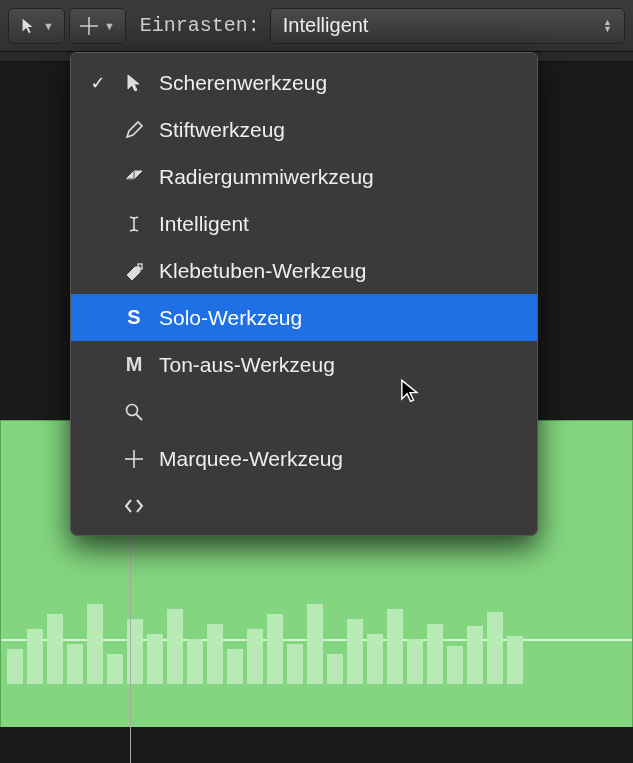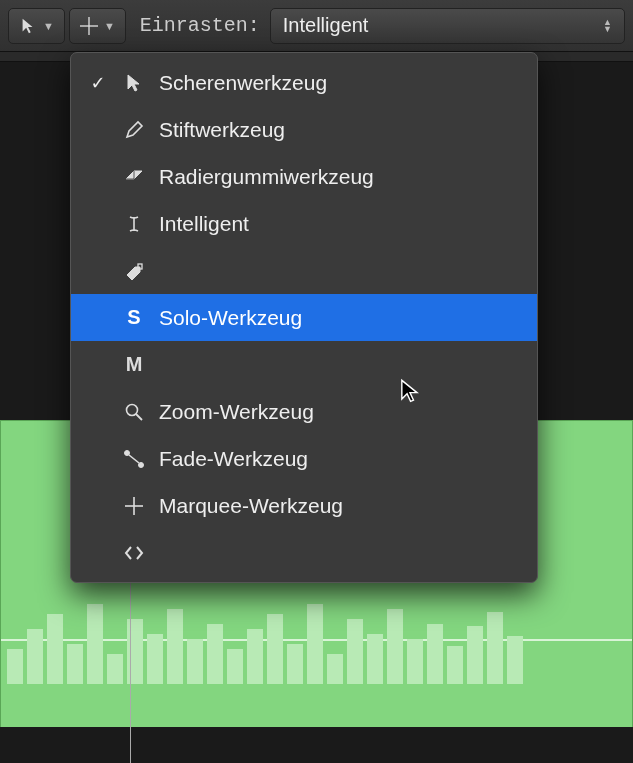--- a/index.html
+++ b/index.html
@@ -273,54 +273,44 @@
       <span>Intelligent</span>
     </div>
     <div class="menu-item">
       <span class="check-col"></span>
       <span class="icon-col">
         <svg width="22" height="20" viewBox="0 0 22 20">
           <path d="M4 14 L12 6 L17 6 L17 11 L9 19 Z" fill="#ddd"></path>
           <rect x="15" y="3" width="4" height="5" fill="none" stroke="#ddd" stroke-width="1.3"></rect>
         </svg>
       </span>
+      <span>Klebetuben-Werkzeug</span>
     </div>
     <div class="menu-item highlight">
       <span class="check-col"></span>
       <span class="icon-col">
         <span class="ico-letter" style="color:#fff">S</span>
       </span>
       <span>Solo-Werkzeug</span>
     </div>
     <div class="menu-item">
       <span class="check-col"></span>
       <span class="icon-col">
         <span class="ico-letter" style="color:#ddd">M</span>
       </span>
+      <span>Ton-aus-Werkzeug</span>
     </div>
     <div class="menu-item">
       <span class="check-col"></span>
       <span class="icon-col">
         <svg width="20" height="20" viewBox="0 0 20 20">
           <circle cx="8" cy="8" r="5.5" fill="none" stroke="#ddd" stroke-width="1.6"></circle>
           <line x1="12" y1="12" x2="18" y2="18" stroke="#ddd" stroke-width="1.8"></line>
         </svg>
       </span>
-      <span>Zoom-Werkzeug</span>
-    </div>
-    <div class="menu-item">
-      <span class="check-col"></span>
-      <span class="icon-col">
-        <svg width="22" height="20" viewBox="0 0 22 20">
-          <circle cx="4" cy="4" r="2.5" fill="#ddd"></circle>
-          <circle cx="18" cy="16" r="2.5" fill="#ddd"></circle>
-          <line x1="6" y1="6" x2="16" y2="14" stroke="#ddd" stroke-width="1.6"></line>
-        </svg>
-      </span>
-      <span>Fade-Werkzeug</span>
     </div>
     <div class="menu-item">
       <span class="check-col"></span>
       <span class="icon-col">
         <svg width="20" height="20" viewBox="0 0 20 20">
           <line x1="10" y1="1" x2="10" y2="19" stroke="#ddd" stroke-width="1.6"></line>
           <line x1="1" y1="10" x2="19" y2="10" stroke="#ddd" stroke-width="1.6"></line>
         </svg>
       </span>
       <span>Marquee-Werkzeug</span>

